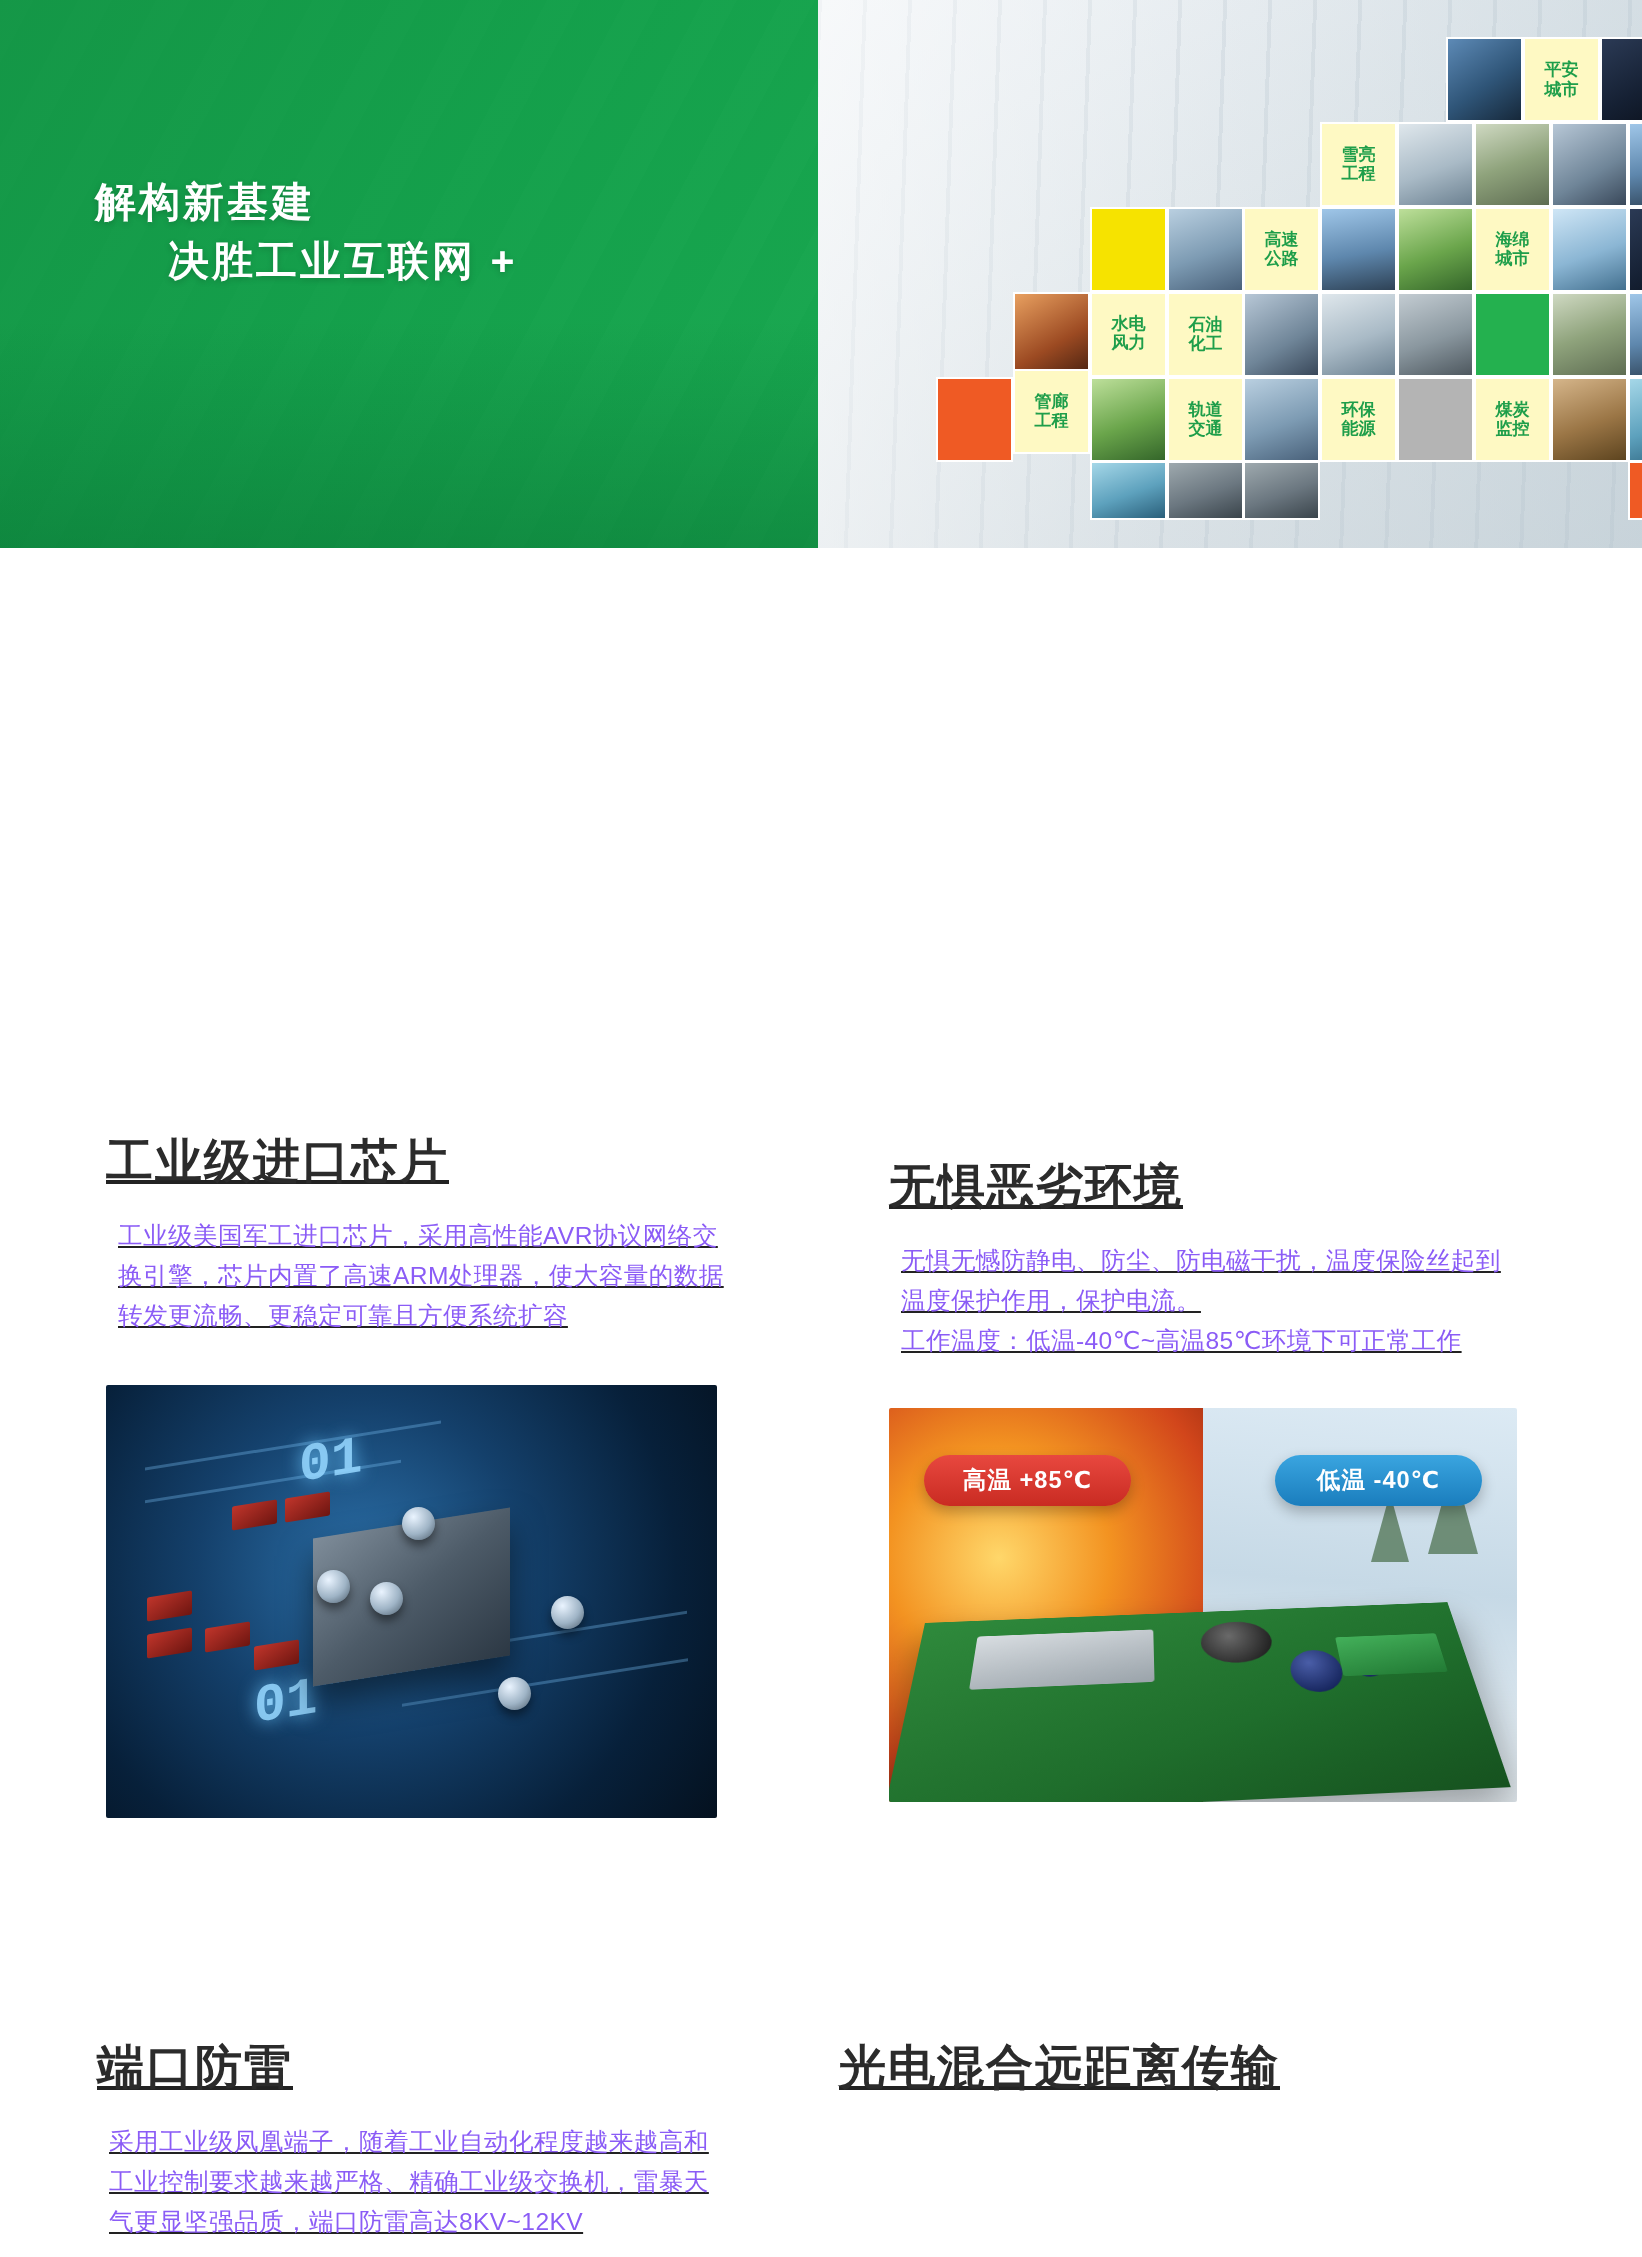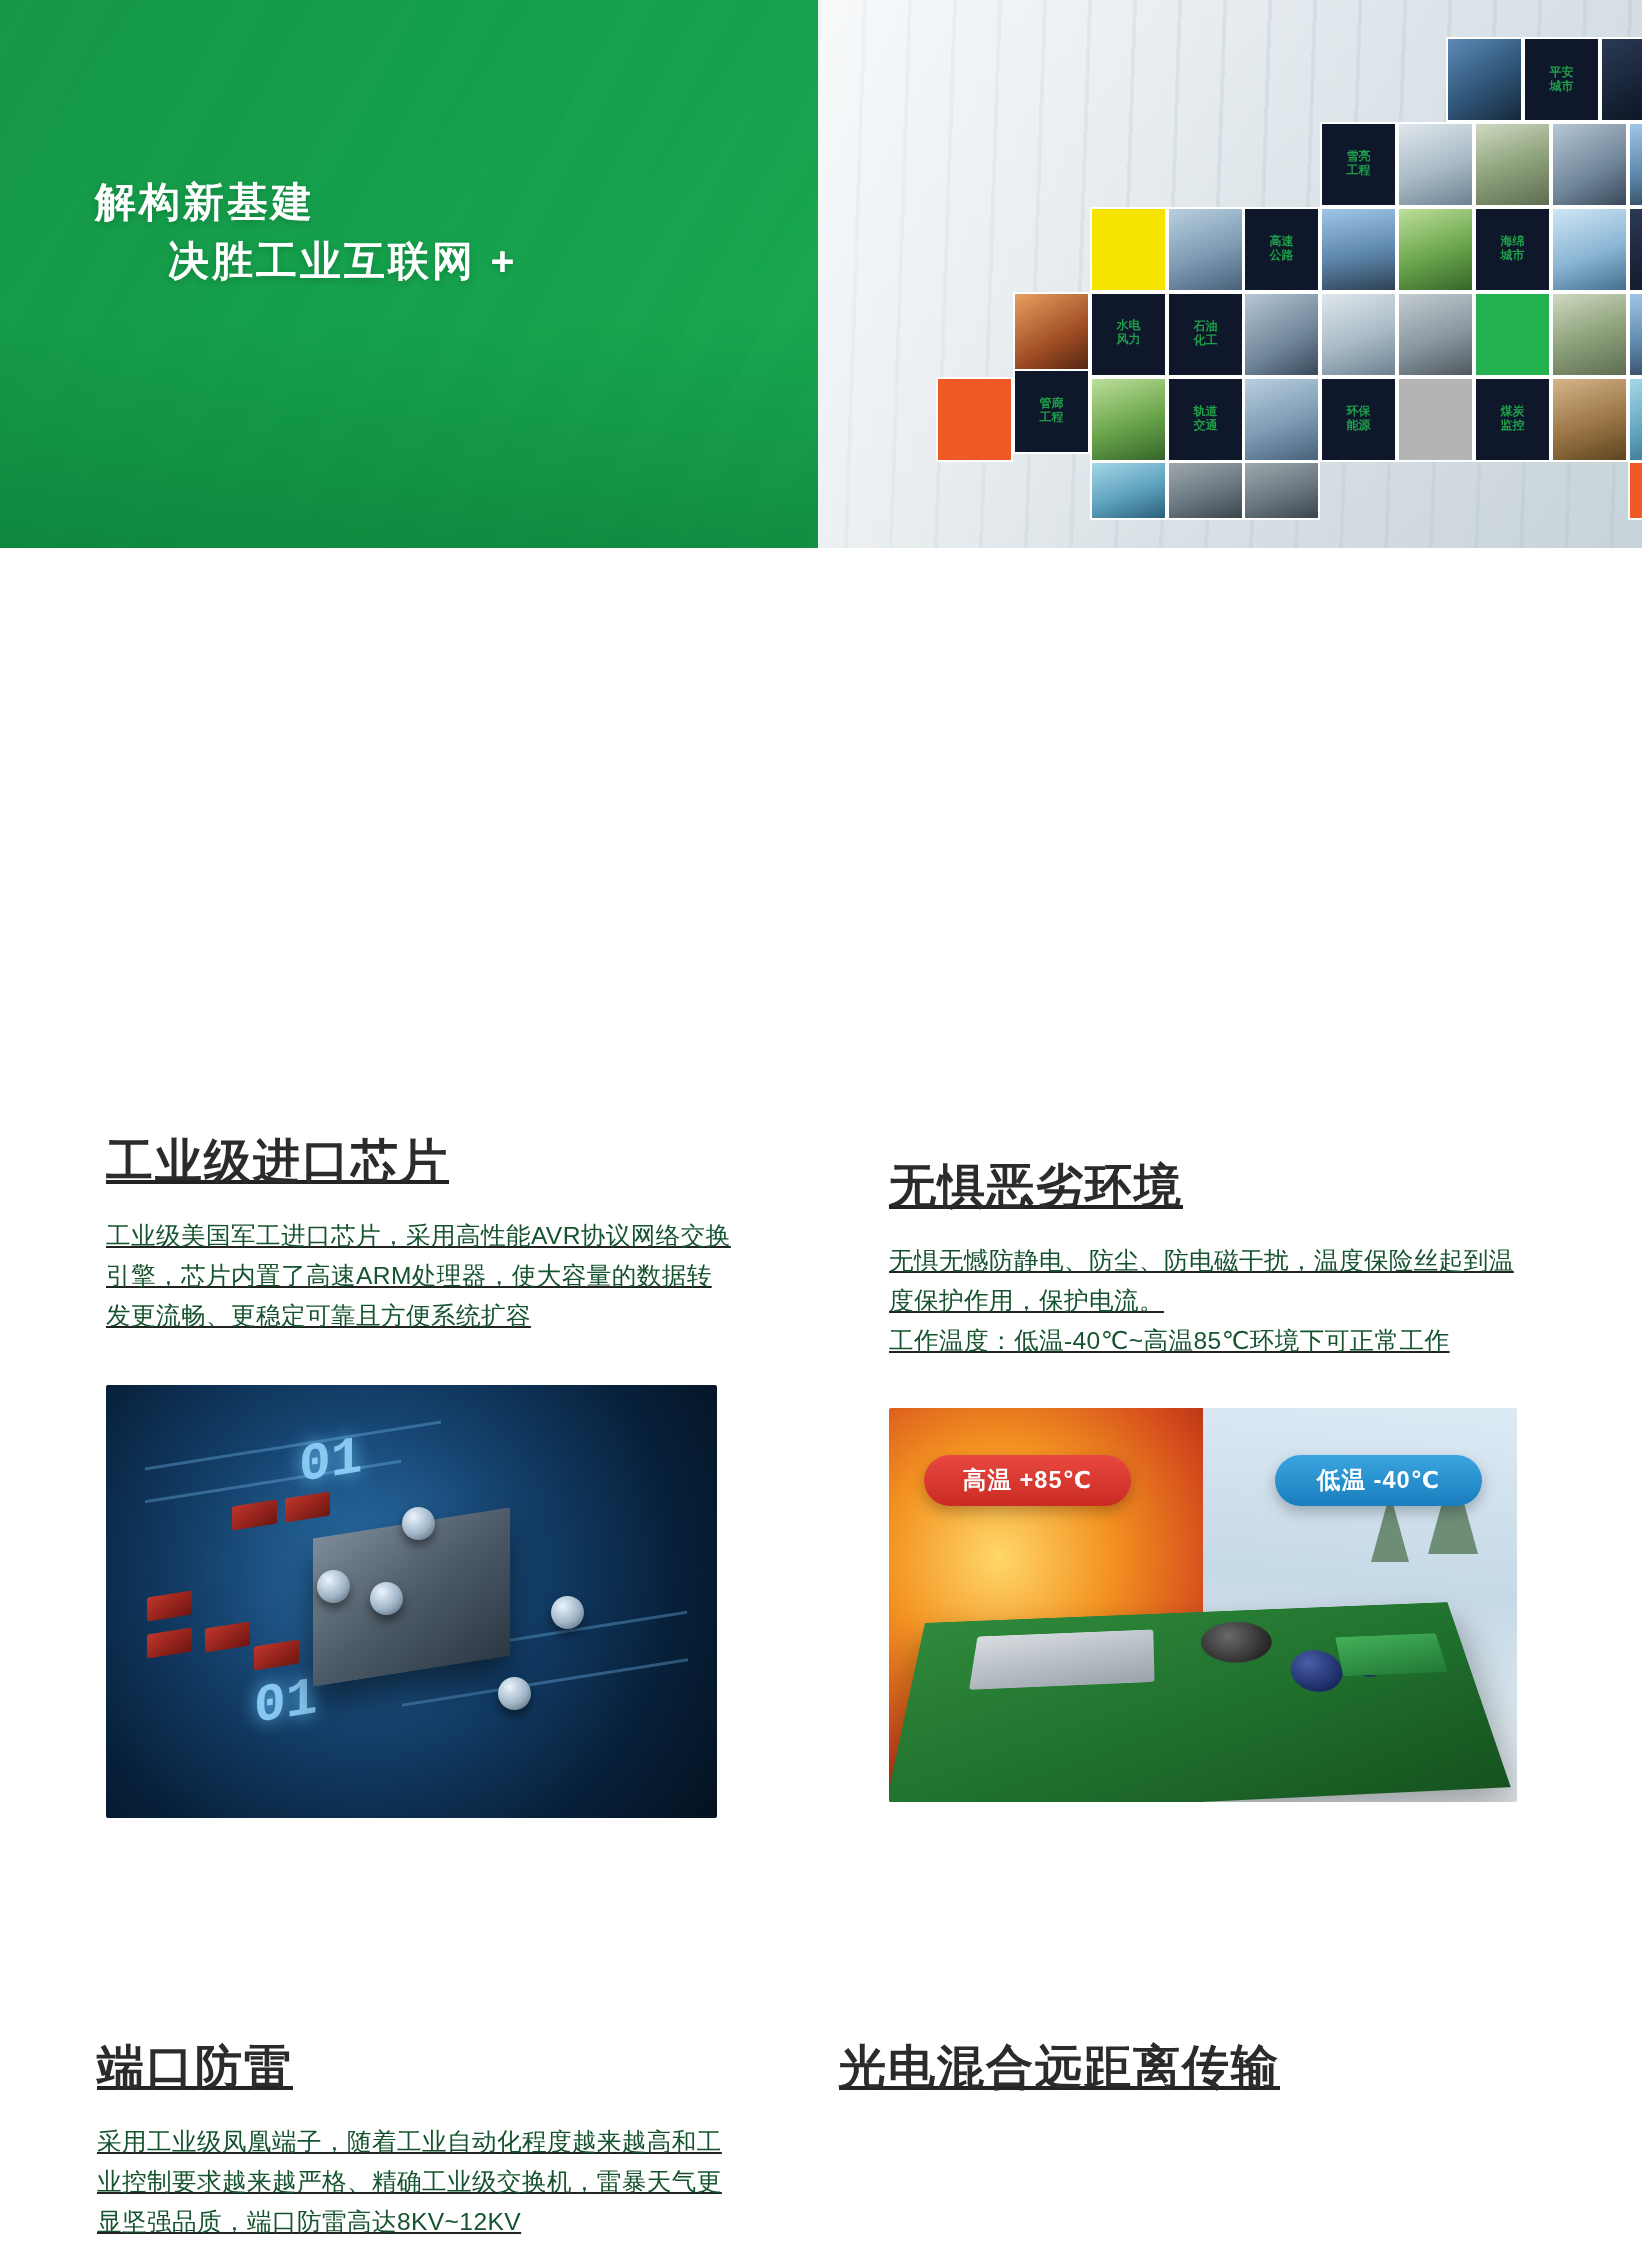--- a/index.html
+++ b/index.html
@@ -85,26 +85,26 @@
     border: 2px solid #ffffff;
     overflow: hidden;
   }
   .tile .cap {
     position: absolute;
     inset: 0;
     display: flex;
     flex-direction: column;
     align-items: center;
     justify-content: center;
-    font-size: 12px;
+    font-size: 17px;
     line-height: 1.15;
     color: #1e9e4a;
     font-weight: bold;
     text-align: left;
-    background: #0f172a;
+    background: #fef9c3;
   }
   .tile.solid-green { background: #24b14f; }
   .tile.solid-yellow { background: #f6e300; }
   .tile.solid-orange { background: #ef5a24; }
   .tile.solid-gray { background: #b4b4b4; }
 
   .ph { position: absolute; inset: 0; }
   .ph-city    { background: linear-gradient(170deg,#9fc6e8 0%,#5e87ad 55%,#2e4256 100%); }
   .ph-road    { background: linear-gradient(160deg,#cfd9c2 0%,#8fa37c 50%,#5e6d52 100%); }
   .ph-rail    { background: linear-gradient(150deg,#b7c7d6 0%,#6f8598 60%,#39485a 100%); }
@@ -136,22 +136,22 @@
     font-weight: bold;
     color: #2b2b2b;
     letter-spacing: 2px;
     line-height: 1.1;
     margin: 0 0 29.6px 0;
     font-family: "Liberation Sans", "DejaVu Sans", sans-serif;
   }
   .feat-body {
     font-size: 24.6px;
     line-height: 1.62;
-    color: #14532d;
-    margin: 0;
+    color: #8b5cf6;
+    margin: 12px;
     letter-spacing: 0.4px;
   }
   .feat-img {
     margin-top: 33px;
     width: 611px;
     height: 433px;
     border-radius: 2px;
     overflow: hidden;
     position: relative;
   }

